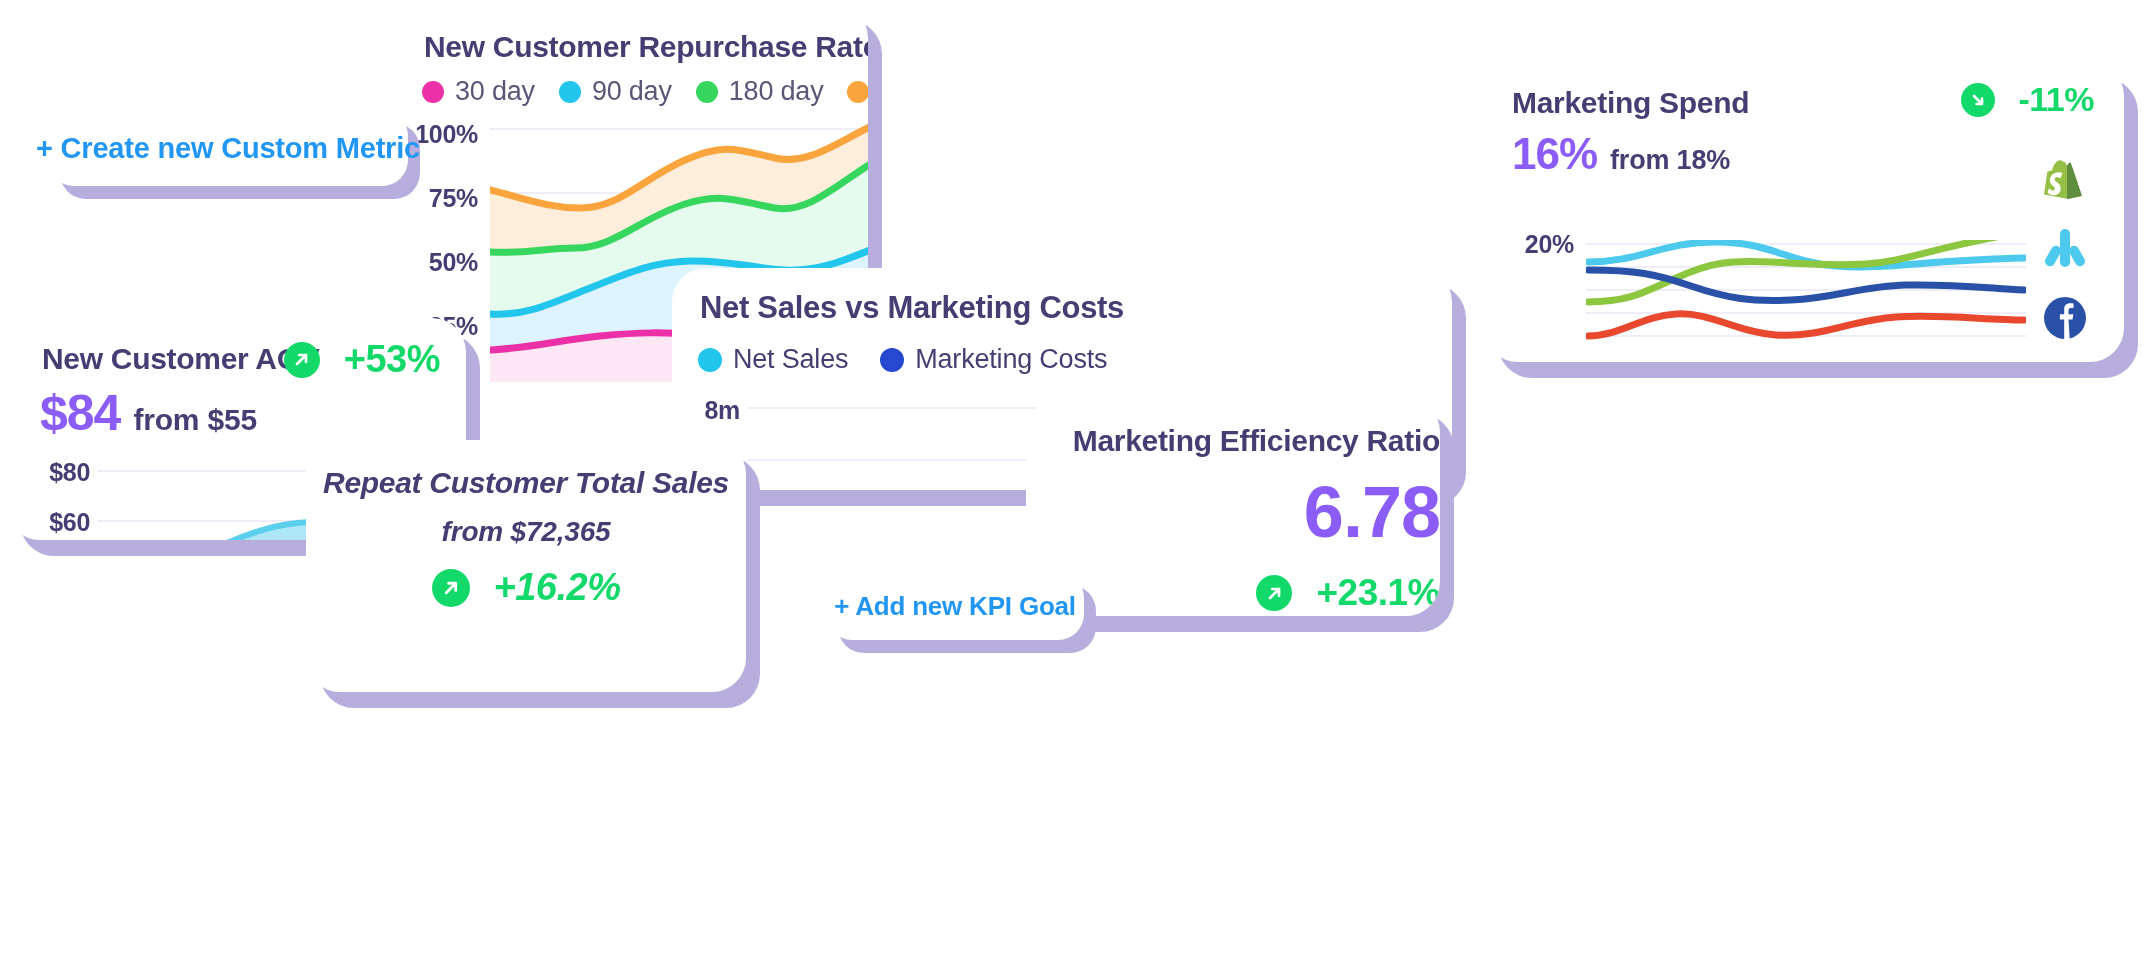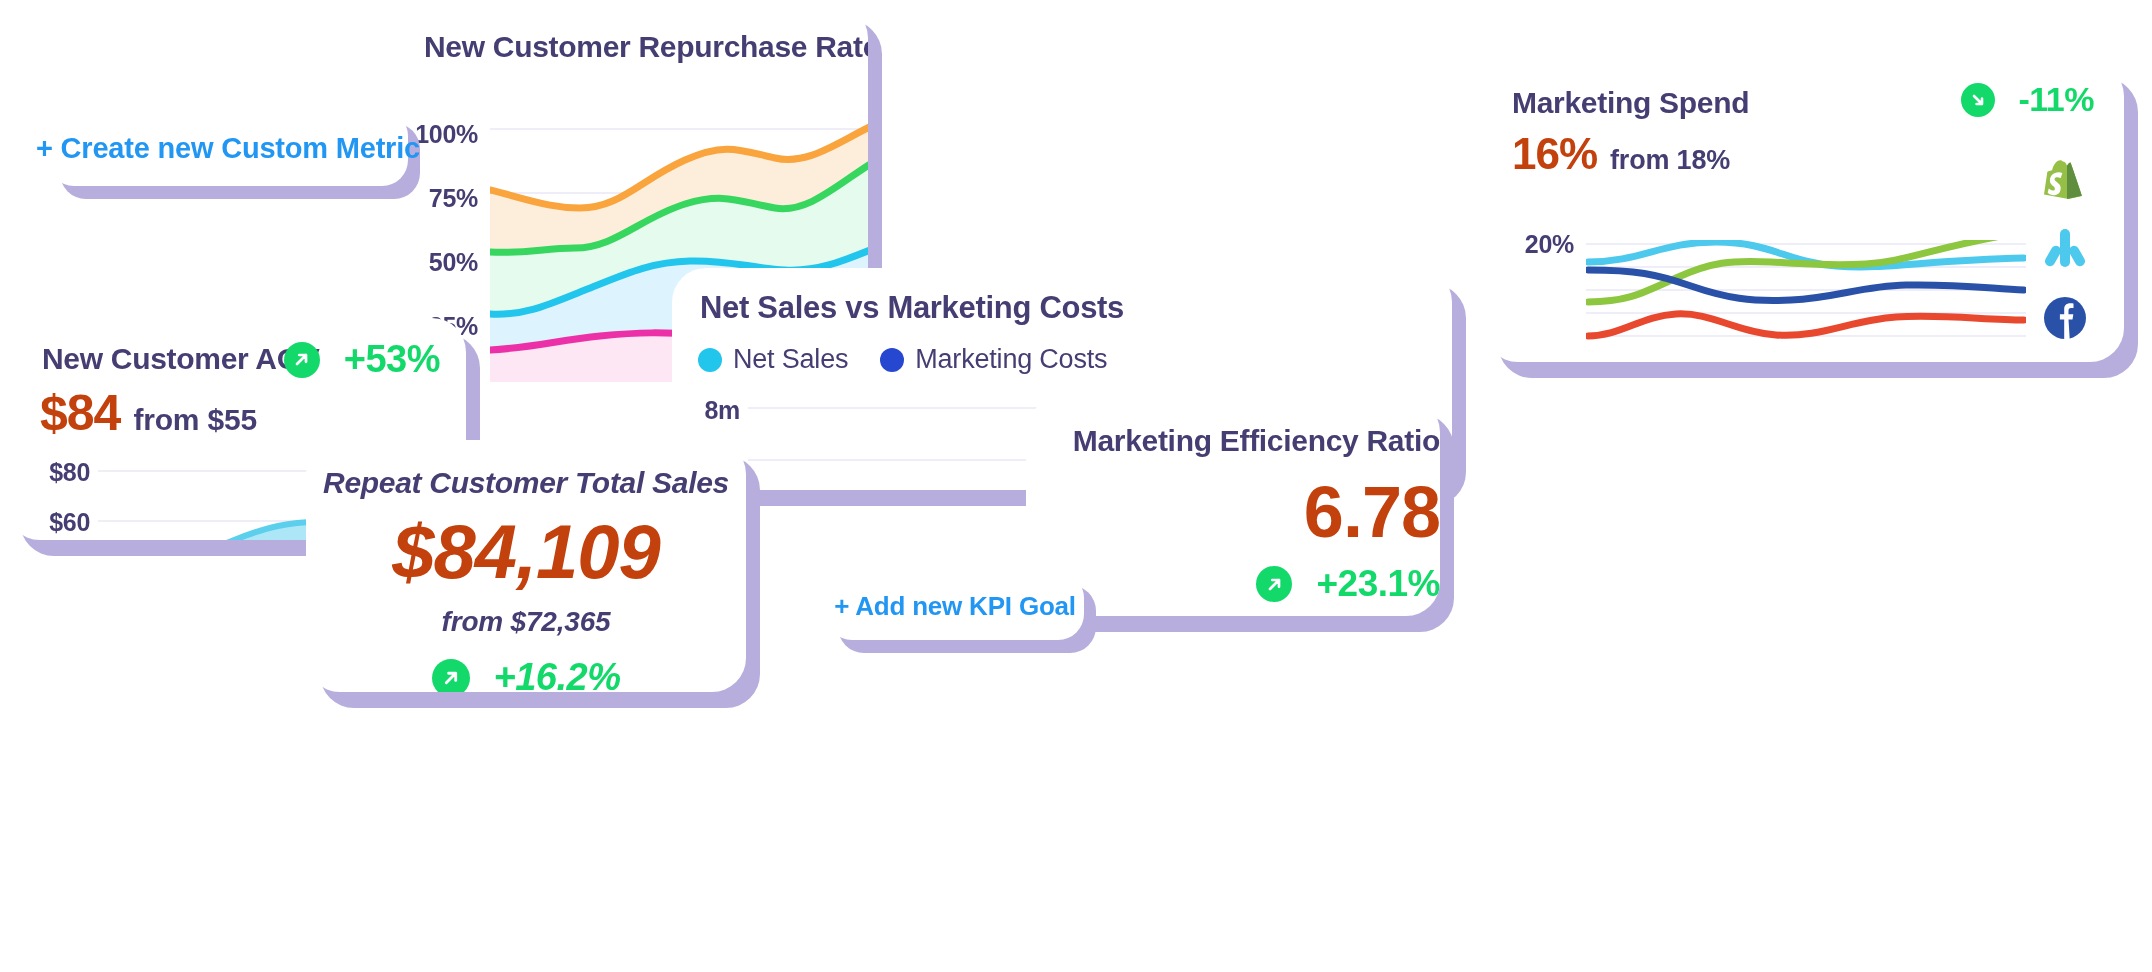--- a/index.html
+++ b/index.html
@@ -14,21 +14,21 @@
   .card{position:absolute;background:#ffffff;border-radius:34px;
         box-shadow:14px 16px 0 0 #b7aedd;overflow:hidden;}
   .card .inner{position:absolute;left:0;top:0;right:0;bottom:0;}
 
   .pill{position:absolute;background:#ffffff;border-radius:26px;
         box-shadow:12px 13px 0 0 #b7aedd;display:flex;align-items:center;
         justify-content:center;}
   .pill-label{color:#2196f3;font-weight:bold;letter-spacing:-0.2px;white-space:nowrap;}
 
   .card-title{color:#453e73;font-weight:bold;letter-spacing:-0.3px;white-space:nowrap;}
-  .big-green{color:#c2410c;font-weight:bold;letter-spacing:-1px;line-height:1;}
+  .big-green{color:#8b5cf6;font-weight:bold;letter-spacing:-1px;line-height:1;}
   .from-text{color:#453e73;font-weight:bold;letter-spacing:-0.2px;}
   .axis-lbl{position:absolute;color:#453e73;font-weight:bold;font-size:25px;
             text-align:right;letter-spacing:-0.3px;}
 
   
   .delta{display:flex;align-items:center;gap:24px;white-space:nowrap;}
   .delta .circ{border-radius:50%;background:#12d96a;display:flex;
                align-items:center;justify-content:center;flex:none;}
   .delta .val{color:#12d96a;font-weight:bold;letter-spacing:-0.5px;}
 
@@ -42,20 +42,38 @@
 </style>
 </head>
 <body>
 
 <div class="stage">
 
   <div class="card" style="left:396px;top:4px;width:472px;height:472px;">
     <div class="inner">
       <div class="card-title" style="position:absolute;left:28px;top:26px;font-size:30px;">New Customer Repurchase Rate</div>
 
+      <div class="legend" style="position:absolute;left:26px;top:72px;gap:24px;">
+        <div class="li">
+          <span class="dot" style="width:22px;height:22px;background:#ec31a8;"></span>
+          <span class="lt" style="font-size:27px;">30 day</span>
+        </div>
+        <div class="li">
+          <span class="dot" style="width:22px;height:22px;background:#22c5ec;"></span>
+          <span class="lt" style="font-size:27px;">90 day</span>
+        </div>
+        <div class="li">
+          <span class="dot" style="width:22px;height:22px;background:#36d65f;"></span>
+          <span class="lt" style="font-size:27px;">180 day</span>
+        </div>
+        <div class="li">
+          <span class="dot" style="width:22px;height:22px;background:#f9a43c;"></span>
+
+        </div>
+      </div>
 
       <div class="axis-lbl" style="left:4px;top:116px;width:78px;">100%</div>
       <div class="axis-lbl" style="left:4px;top:180px;width:78px;">75%</div>
       <div class="axis-lbl" style="left:4px;top:244px;width:78px;">50%</div>
       <div class="axis-lbl" style="left:4px;top:308px;width:78px;">25%</div>
 
       <svg style="position:absolute;left:94px;top:118px;" width="390" height="260" viewBox="0 0 390 260">
         <line x1="0" y1="7" x2="390" y2="7" stroke="#eeedf8" stroke-width="2"></line>
         <line x1="0" y1="71" x2="390" y2="71" stroke="#eeedf8" stroke-width="2"></line>
         <line x1="0" y1="135" x2="390" y2="135" stroke="#eeedf8" stroke-width="2"></line>
@@ -203,38 +221,37 @@
           <rect x="496" y="-6" width="51" height="218" rx="9" fill="#22c5ec"></rect>
         </g>
         <path d="M31,140 C60,148 80,170 105,186 C125,198 145,202 160,200 C185,196 200,176 225,164 C250,152 265,148 290,142 C312,137 330,132 355,130 C378,128 395,134 420,136 C445,138 460,118 490,98 C510,85 525,80 545,74" fill="none" stroke="#1a1560" stroke-width="7" stroke-linecap="round" stroke-linejoin="round"></path>
       </svg>
     </div>
   </div>
 
   <div class="card" style="left:306px;top:440px;width:440px;height:252px;">
     <div class="inner" style="display:flex;flex-direction:column;align-items:center;padding-top:26px;font-style:italic;">
       <div class="card-title" style="font-size:30px;">Repeat Customer Total Sales</div>
-      <div class="big-green" style="font-size:76px;margin-top:14px;">$84,109</div>
       <div class="from-text" style="font-size:28px;margin-top:16px;">from $72,365</div>
       <div class="delta" style="margin-top:18px;">
         <span class="circ" style="width:38px;height:38px;">
           <svg width="22" height="22" viewBox="0 0 21 21">
             <path d="M6 15 L15 6 M8.2 6 L15 6 L15 12.8" fill="none" stroke="#ffffff" stroke-width="2.7" stroke-linecap="round" stroke-linejoin="round"></path>
           </svg>
         </span>
         <span class="val" style="font-size:38px;">+16.2%</span>
       </div>
     </div>
   </div>
 
   <div class="card" style="left:1026px;top:398px;width:414px;height:218px;">
     <div class="inner" style="display:flex;flex-direction:column;align-items:flex-end;padding-top:26px;">
       <div class="card-title" style="font-size:30px;">Marketing Efficiency Ratio</div>
       <div class="big-green" style="font-size:72px;margin-top:18px;">6.78</div>
-      <div class="delta" style="margin-top:15px;">
+      <div class="delta" style="margin-top:24px;">
         <span class="circ" style="width:36px;height:36px;">
           <svg width="21" height="21" viewBox="0 0 21 21">
             <path d="M6 15 L15 6 M8.2 6 L15 6 L15 12.8" fill="none" stroke="#ffffff" stroke-width="2.7" stroke-linecap="round" stroke-linejoin="round"></path>
           </svg>
         </span>
         <span class="val" style="font-size:37px;">+23.1%</span>
       </div>
     </div>
   </div>
 

